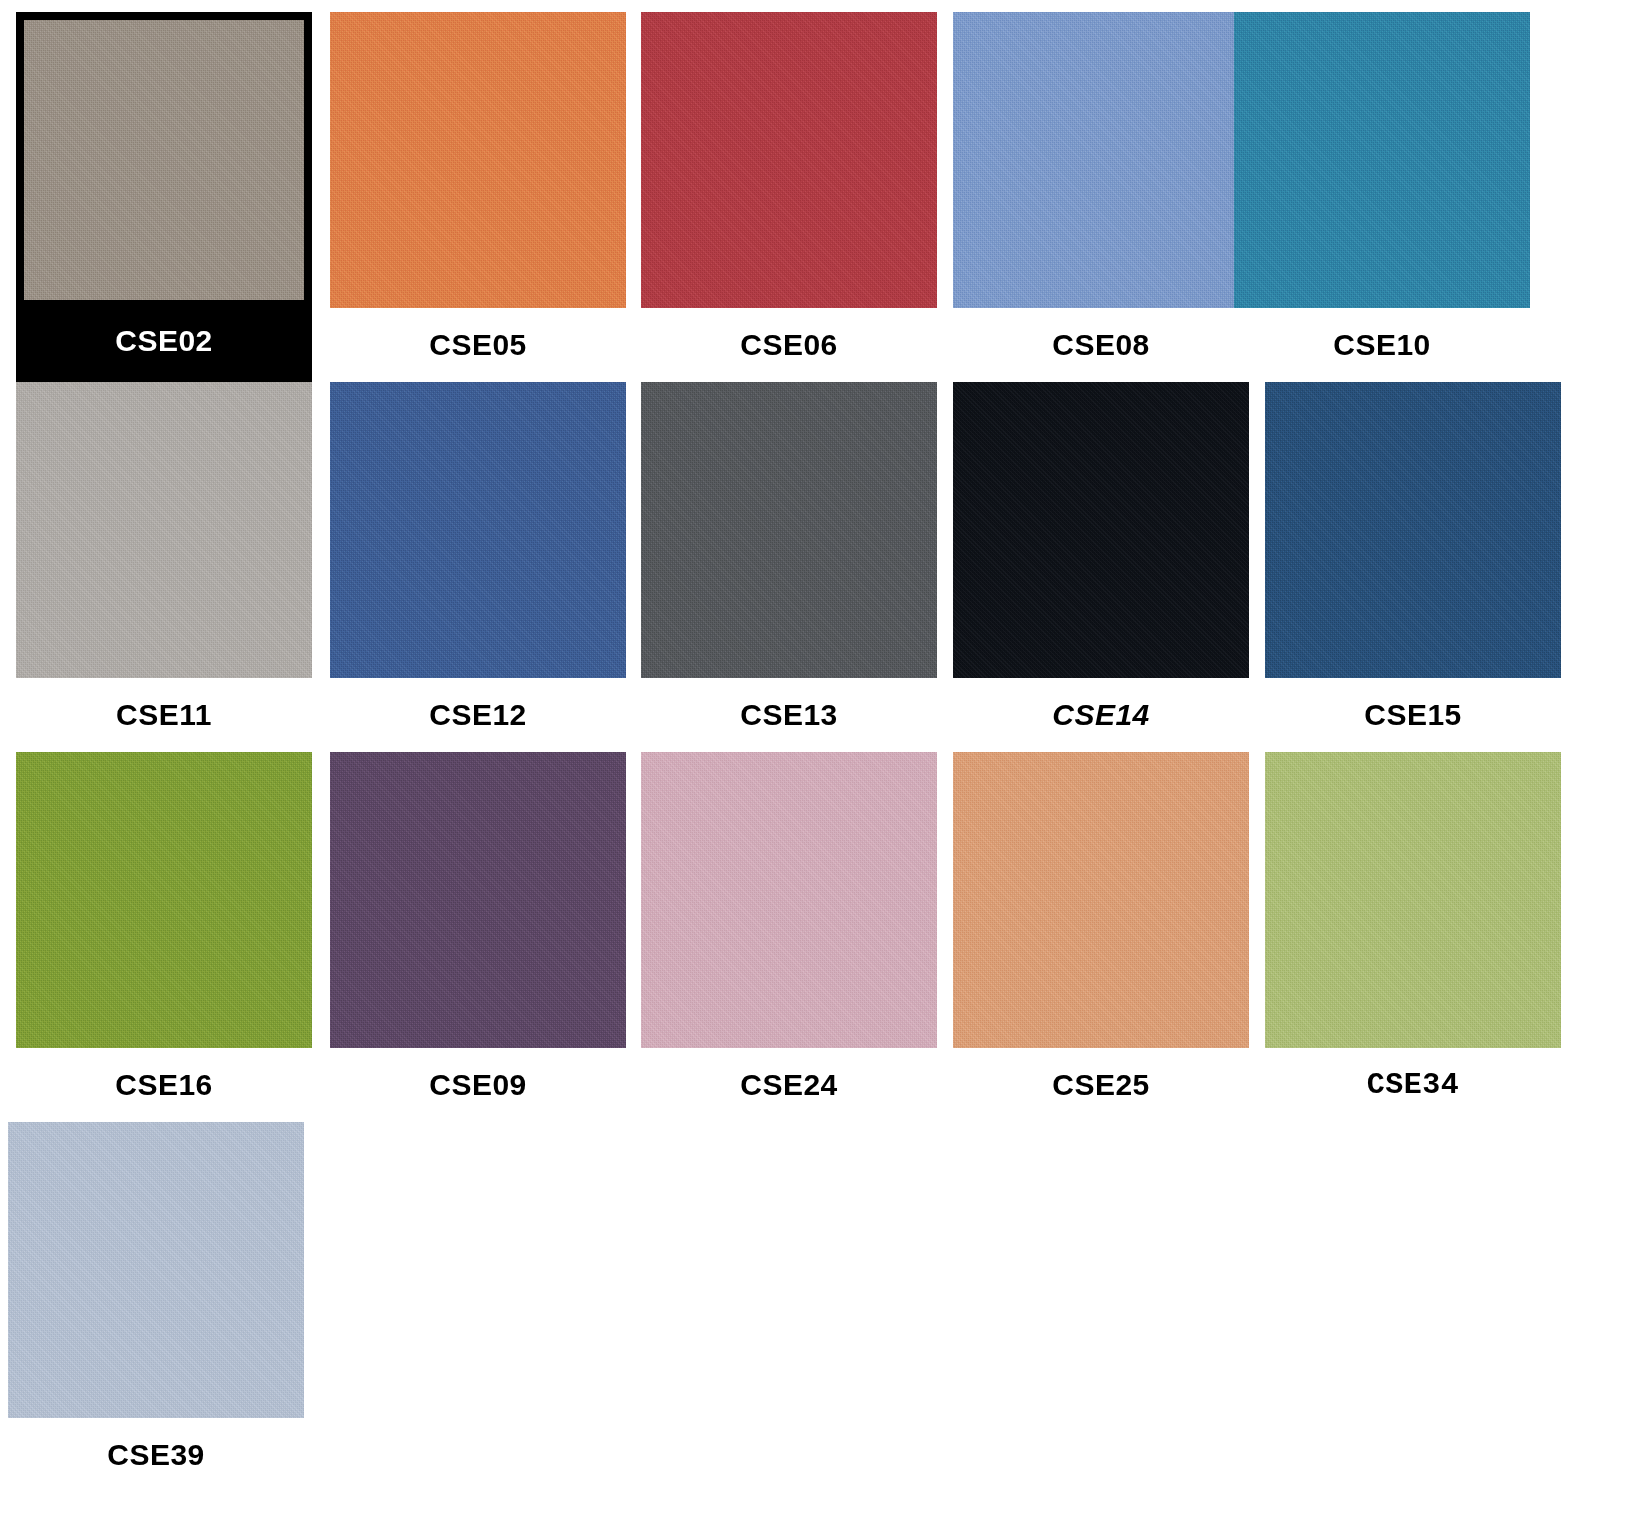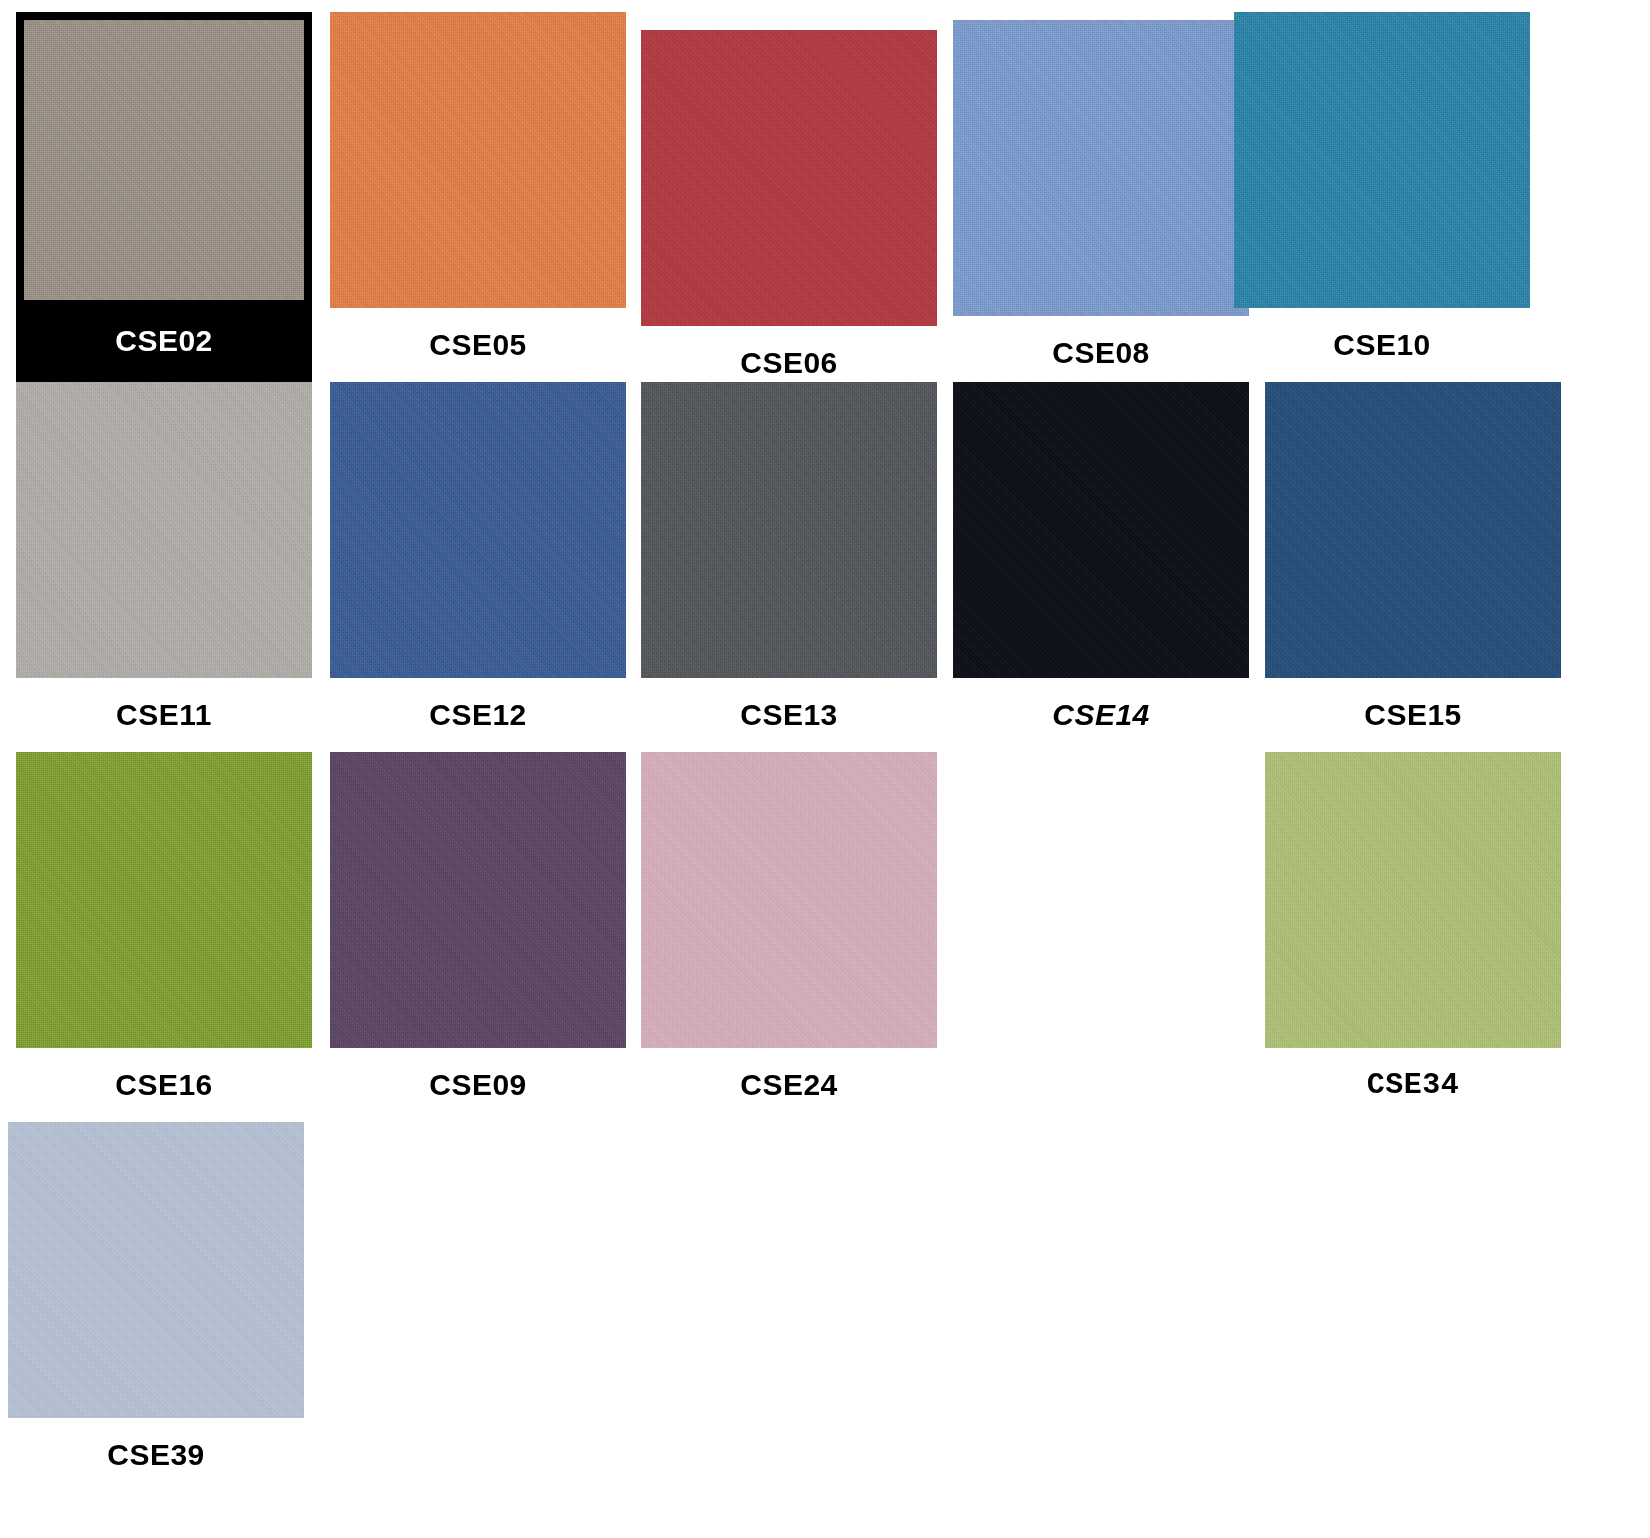--- a/index.html
+++ b/index.html
@@ -109,27 +109,27 @@
         <div class="swatch-chip" title="CSE02" style="background-color: rgb(156, 146, 135);"></div>
       </div>
       <div class="swatch-label">CSE02</div>
     </div>
     <div class="swatch-cell" style="left: 330px; top: 12px;">
       <div class="swatch-chip-wrap">
         <div class="swatch-chip" title="CSE05" style="background-color: rgb(226, 128, 72);"></div>
       </div>
       <div class="swatch-label">CSE05</div>
     </div>
-    <div class="swatch-cell" style="left: 641px; top: 12px; margin-top: 18px;">
+    <div class="swatch-cell" style="left: 641px; top: 12px;">
       <div class="swatch-chip-wrap">
         <div class="swatch-chip" title="CSE06" style="background-color: rgb(178, 59, 68);"></div>
       </div>
       <div class="swatch-label">CSE06</div>
     </div>
-    <div class="swatch-cell" style="left: 953px; top: 12px; margin-top: 8px;">
+    <div class="swatch-cell" style="left: 953px; top: 12px;">
       <div class="swatch-chip-wrap">
         <div class="swatch-chip" title="CSE08" style="background-color: rgb(126, 156, 205);"></div>
       </div>
       <div class="swatch-label">CSE08</div>
     </div>
     <div class="swatch-cell" style="left: 1234px; top: 12px;">
       <div class="swatch-chip-wrap">
         <div class="swatch-chip" title="CSE10" style="background-color: rgb(46, 133, 168);"></div>
       </div>
       <div class="swatch-label">CSE10</div>
@@ -175,20 +175,26 @@
         <div class="swatch-chip" title="CSE09" style="background-color: rgb(93, 71, 102);"></div>
       </div>
       <div class="swatch-label">CSE09</div>
     </div>
     <div class="swatch-cell" style="left: 641px; top: 752px;">
       <div class="swatch-chip-wrap">
         <div class="swatch-chip" title="CSE24" style="background-color: rgb(213, 174, 188);"></div>
       </div>
       <div class="swatch-label">CSE24</div>
     </div>
+    <div class="swatch-cell" style="left: 953px; top: 752px;">
+      <div class="swatch-chip-wrap">
+        <div class="swatch-chip" title="CSE25" style="background-color: rgb(222, 160, 119);"></div>
+      </div>
+      <div class="swatch-label">CSE25</div>
+    </div>
     <div class="swatch-cell" style="left: 1265px; top: 752px; font-family: Liberation Mono, monospace;">
       <div class="swatch-chip-wrap">
         <div class="swatch-chip" title="CSE34" style="background-color: rgb(174, 192, 119);"></div>
       </div>
       <div class="swatch-label">CSE34</div>
     </div>
     <div class="swatch-cell" style="left: 8px; top: 1122px;">
       <div class="swatch-chip-wrap">
         <div class="swatch-chip" title="CSE39" style="background-color: rgb(182, 194, 212);"></div>
       </div>

